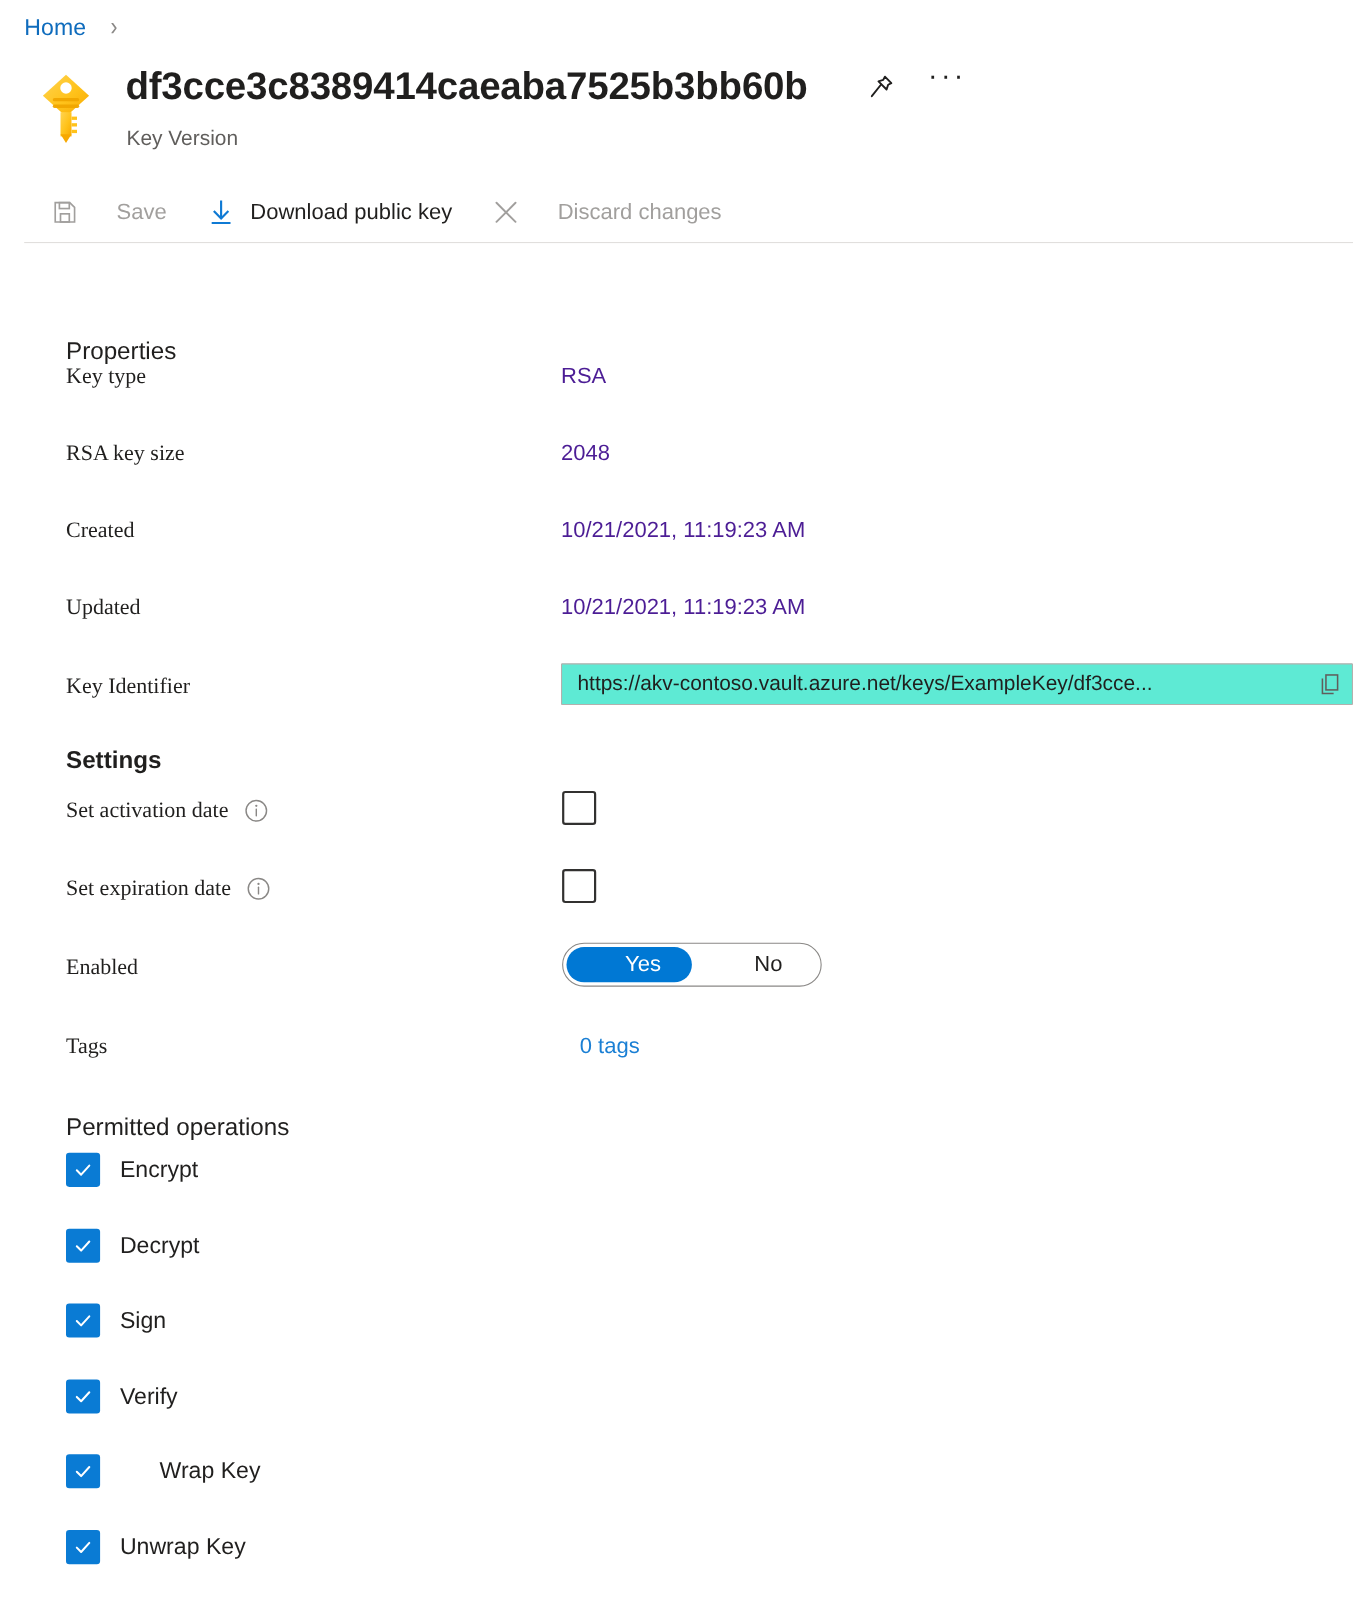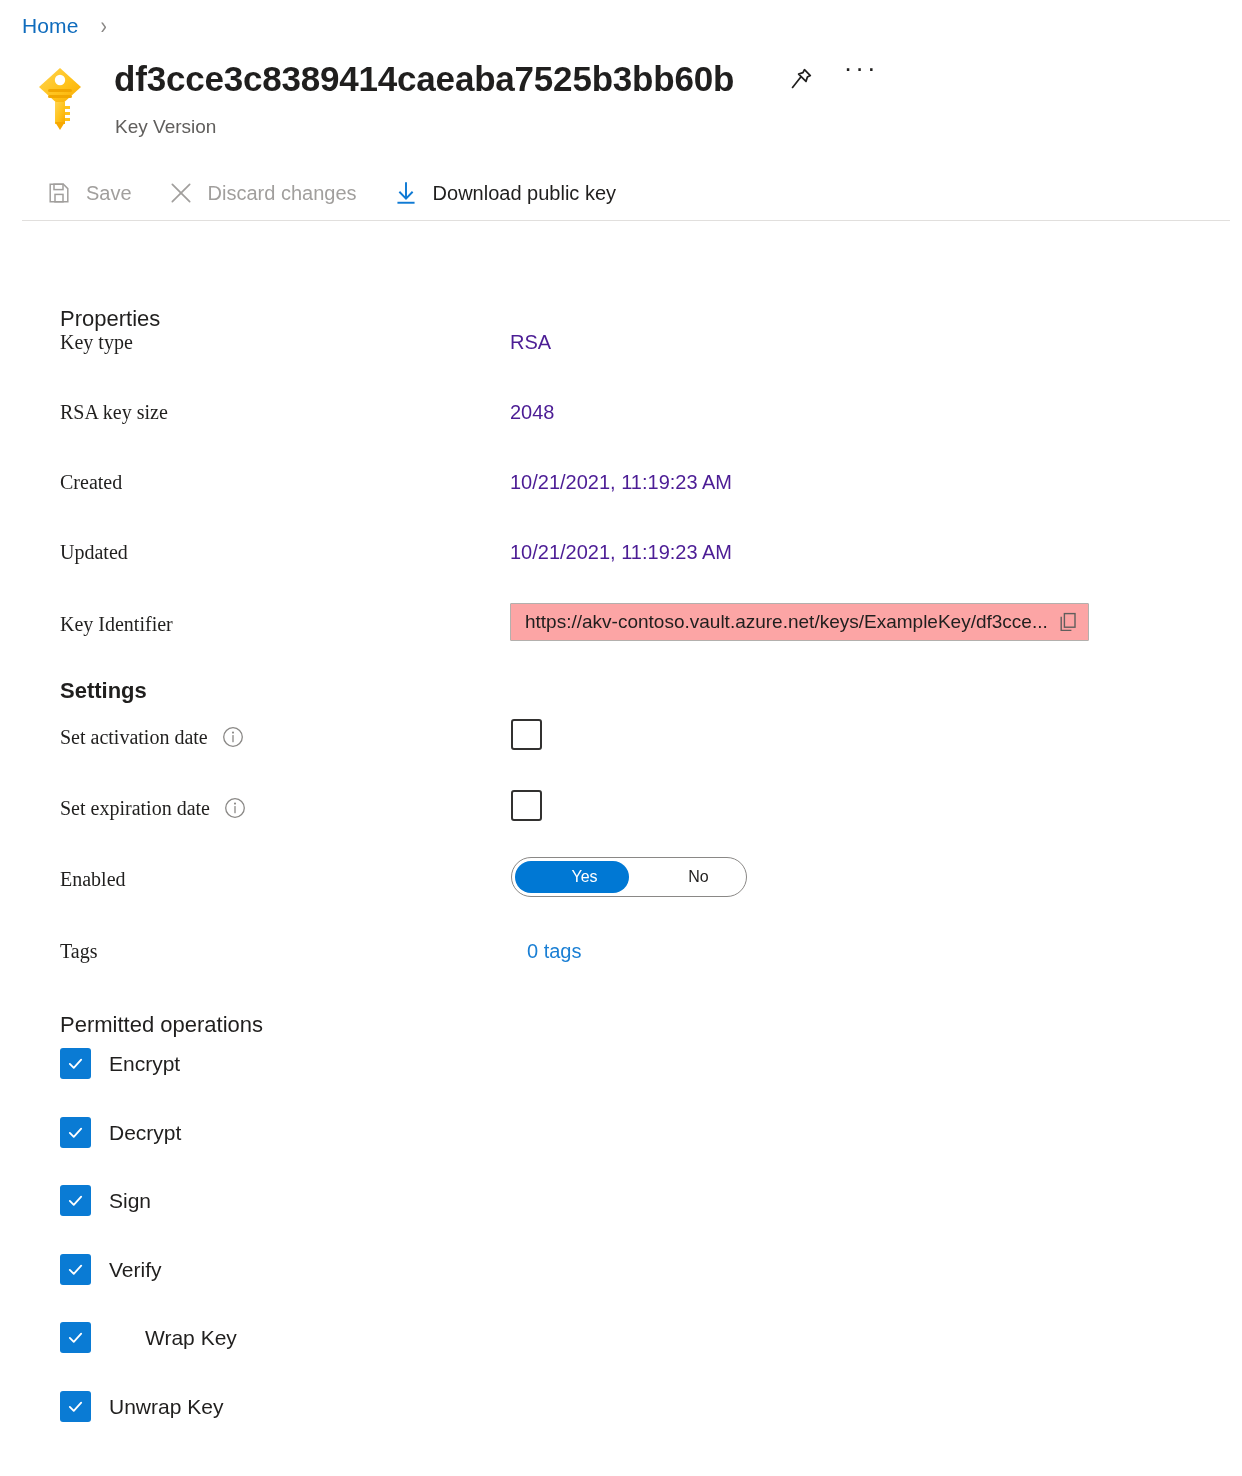--- a/index.html
+++ b/index.html
@@ -115,21 +115,21 @@
   .cmd {
     display: flex;
     align-items: center;
     height: 42px;
     padding: 0 10px;
     margin-right: 16px;
     font-size: 20px;
     line-height: 26px;
     white-space: nowrap;
   }
-  .cmd.disabled { color: #a19f9d; cursor: default; }
+  .cmd.disabled { color: #a19f9d; cursor: default; gap: 20px; }
   .cmd.enabled  { color: #201f1e; cursor: pointer; }
   .cmd .cmd-ico {
     width: 26px;
     height: 26px;
     margin-right: 14px;
     display: inline-flex;
     align-items: center;
     justify-content: center;
     flex: none;
   }
@@ -189,23 +189,23 @@
     display: inline-flex;
     align-items: center;
     justify-content: center;
     cursor: pointer;
   }
 
   
   .kid-box {
     position: absolute;
     left: 510px;
-    width: 579px;
+    width: 720px;
     height: 38px;
-    background: #fca5a5;
+    background: #5eead4;
     border: 1px solid #b3b0ad;
     display: flex;
     align-items: center;
     padding: 0 6px 0 14px;
     border-radius: 1px;
   }
   .kid-text {
     flex: 1;
     font-size: 19px;
     color: #201f1e;
@@ -249,21 +249,21 @@
     align-items: center;
     padding: 3px;
     cursor: pointer;
   }
   .toggle .opt {
     flex: 1;
     height: 100%;
     display: flex;
     align-items: center;
     justify-content: center;
-    font-size: 16px;
+    font-size: 20px;
     border-radius: 17px;
     cursor: pointer;
     padding-left: 25px;
   }
   .toggle .opt.on {
     background: #0078d4;
     color: #ffffff;
     font-weight: 400;
   }
   .toggle .opt.off {
@@ -366,39 +366,39 @@
     <span class="cmd-ico">
       <svg viewBox="0 0 24 24" width="24" height="24" fill="none" stroke="#a19f9d" stroke-width="1.5" aria-hidden="true">
         <path d="M3.2 3.2 H16.4 L20.8 7.6 V20.8 H3.2 Z"></path>
         <rect x="8" y="13.4" width="8" height="7.4"></rect>
         <rect x="7" y="3.2" width="9" height="5.4"></rect>
       </svg>
     </span>
     <span>Save</span>
   </div>
 
-  <div class="cmd disabled">
-    <span class="cmd-ico">
-      <svg viewBox="0 0 24 24" width="26" height="26" stroke="#a19f9d" stroke-width="1.6" stroke-linecap="round" aria-hidden="true">
-        <line x1="4" y1="4" x2="20" y2="20"></line>
-        <line x1="20" y1="4" x2="4" y2="20"></line>
-      </svg>
-    </span>
-    <span>Discard changes</span>
-  </div>
-
   <div class="cmd enabled">
     <span class="cmd-ico">
       <svg viewBox="0 0 24 24" width="26" height="26" fill="none" stroke="#0f7ad4" stroke-width="1.8" stroke-linecap="square" aria-hidden="true">
         <line x1="12" y1="3" x2="12" y2="16.5"></line>
         <polyline points="6.5,11.5 12,17.2 17.5,11.5"></polyline>
         <line x1="5" y1="21" x2="19" y2="21"></line>
       </svg>
     </span>
     <span>Download public key</span>
+  </div>
+
+  <div class="cmd disabled">
+    <span class="cmd-ico">
+      <svg viewBox="0 0 24 24" width="26" height="26" stroke="#a19f9d" stroke-width="1.6" stroke-linecap="round" aria-hidden="true">
+        <line x1="4" y1="4" x2="20" y2="20"></line>
+        <line x1="20" y1="4" x2="4" y2="20"></line>
+      </svg>
+    </span>
+    <span>Discard changes</span>
   </div>
 </div>
 <div class="cmd-sep"></div>
 
 <div class="content">
 
   <div class="section-head" style="position:absolute; left:60px; top:44px;margin-top:24px;">Properties</div>
 
   <div class="row" style="top:92px;">
     <span class="label">Key type</span>

